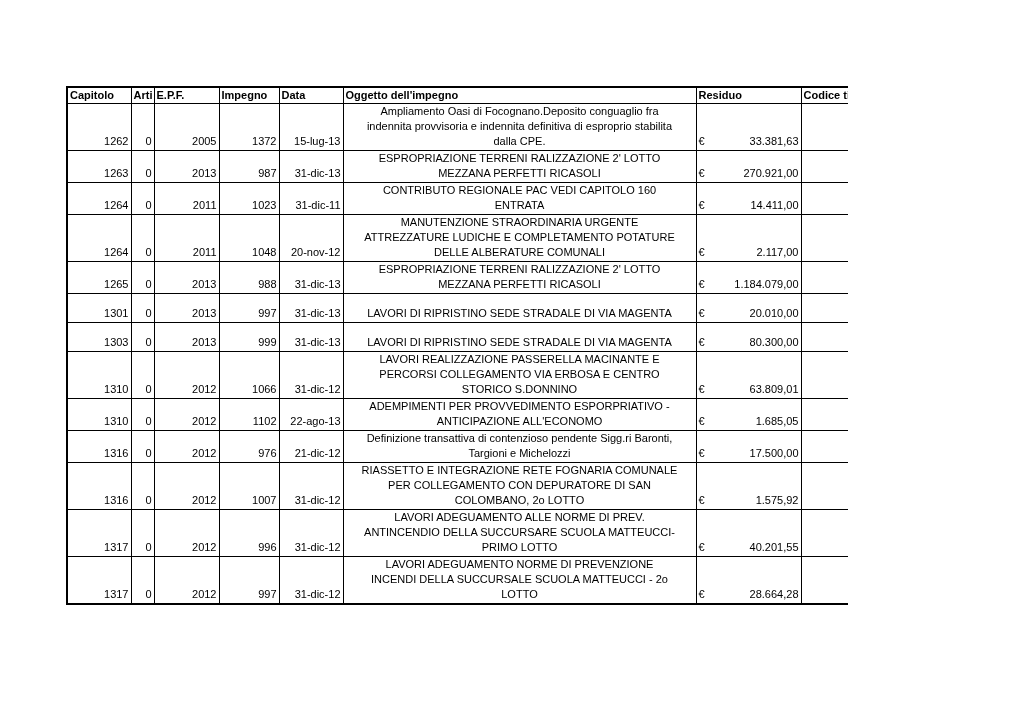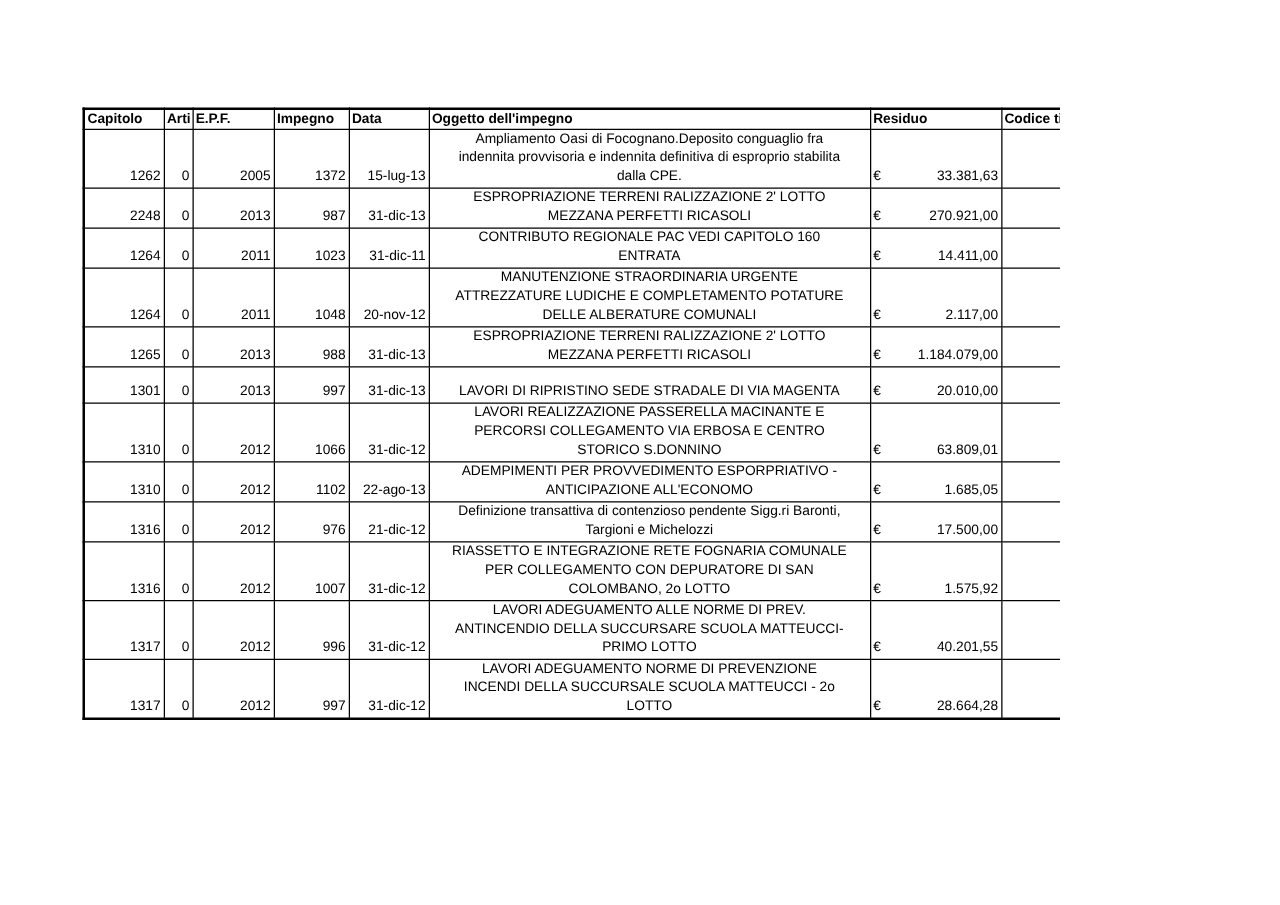--- a/index.html
+++ b/index.html
@@ -101,21 +101,21 @@
 dalla CPE.</td>
       <td class="res">
         <div class="res-wrap">
           <span>€</span>
           <span>33.381,63</span>
         </div>
       </td>
       <td class="num">2</td>
     </tr>
         <tr>
-      <td class="num">2248</td>
+      <td class="num">1263</td>
       <td class="num">0</td>
       <td class="num">2013</td>
       <td class="num">987</td>
       <td class="num date">31-dic-13</td>
       <td class="ogg">ESPROPRIAZIONE TERRENI RALIZZAZIONE 2' LOTTO
 MEZZANA PERFETTI RICASOLI</td>
       <td class="res">
         <div class="res-wrap">
           <span>€</span>
           <span>270.921,00</span>
@@ -181,20 +181,35 @@
       <td class="ogg">LAVORI DI RIPRISTINO SEDE STRADALE DI VIA MAGENTA</td>
       <td class="res">
         <div class="res-wrap">
           <span>€</span>
           <span>20.010,00</span>
         </div>
       </td>
       <td class="num">2</td>
     </tr>
         <tr>
+      <td class="num">1303</td>
+      <td class="num">0</td>
+      <td class="num">2013</td>
+      <td class="num">999</td>
+      <td class="num date">31-dic-13</td>
+      <td class="ogg">LAVORI DI RIPRISTINO SEDE STRADALE DI VIA MAGENTA</td>
+      <td class="res">
+        <div class="res-wrap">
+          <span>€</span>
+          <span>80.300,00</span>
+        </div>
+      </td>
+      <td class="num">2</td>
+    </tr>
+        <tr>
       <td class="num">1310</td>
       <td class="num">0</td>
       <td class="num">2012</td>
       <td class="num">1066</td>
       <td class="num date">31-dic-12</td>
       <td class="ogg">LAVORI REALIZZAZIONE PASSERELLA MACINANTE E
 PERCORSI COLLEGAMENTO VIA ERBOSA E CENTRO
 STORICO S.DONNINO</td>
       <td class="res">
         <div class="res-wrap">

